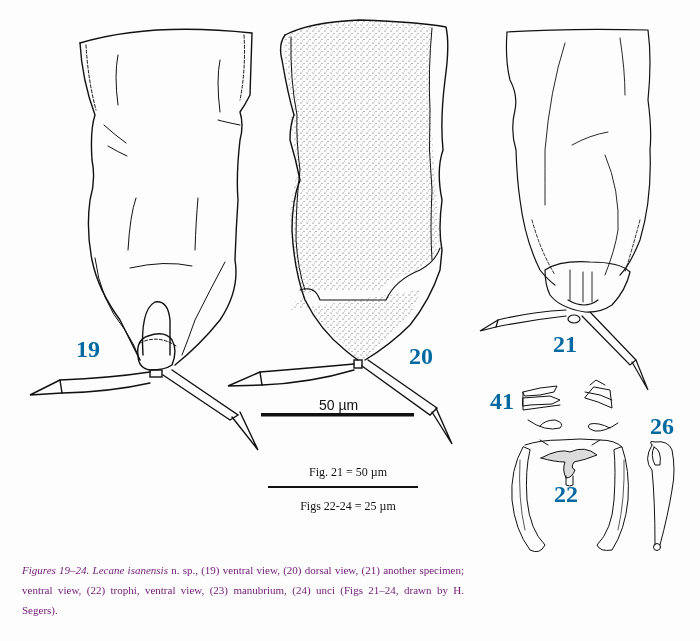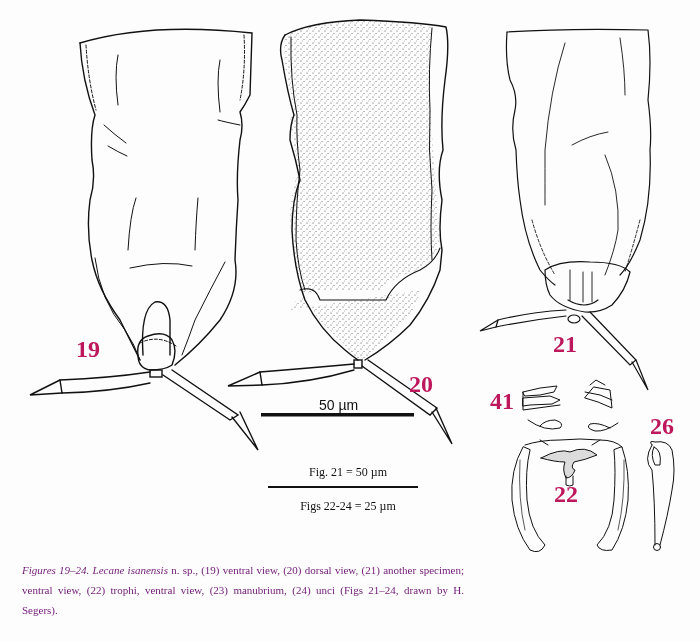--- a/index.html
+++ b/index.html
@@ -1,19 +1,19 @@
 <!DOCTYPE html>
 <html><head>
 <meta charset="utf-8">
 <style>
   html, body { margin:0; padding:0; background:#fdfdfd; }
   body { width:700px; height:641px; position:relative; overflow:hidden; font-family:"Liberation Serif", serif; color:#111; }
   .figure { position:absolute; left:0; top:0; width:700px; height:641px; }
   svg.drawings { position:absolute; left:0; top:0; }
-  .label { position:absolute; font-family:"Liberation Serif", serif; font-weight:bold; font-size:24px; color:#be185d; line-height:1; }
+  .label { position:absolute; font-family:"Liberation Serif", serif; font-weight:bold; font-size:24px; color:#0369a1; line-height:1; }
   .scale-text { position:absolute; font-family:"Liberation Sans", sans-serif; font-size:14px; color:#111; }
   .scale-legend { position:absolute; font-family:"Liberation Serif", serif; font-size:12px; color:#111; text-align:center; }
   .caption { position:absolute; left:22px; top:560px; width:442px; font-family:"Liberation Serif", serif; font-size:11px; line-height:20px; text-align:justify; color:#701a75; }
   .caption i { font-style:italic; }
 </style>
 </head>
 <body>
 
 <div class="figure">
   <svg class="drawings" width="700" height="641" viewBox="0 0 700 641">
@@ -118,21 +118,21 @@
 
     <g fill="none" stroke="#111" stroke-width="1" stroke-linecap="round">
       <path d="M652 445 Q648 440 655 442 Q668 440 672 450 Q676 470 672 490 Q668 515 660 545"></path>
       <path d="M652 445 Q643 460 652 470 Q655 500 655 545"></path>
       <path d="M654 447 Q650 455 655 465 L660 465 Q662 450 654 447"></path>
       <ellipse cx="657" cy="547" rx="3.5" ry="3.5"></ellipse>
     </g>
   </svg>
 
   <div class="label" style="left:76px; top:337px;">19</div>
-  <div class="label" style="left:409px; top:344px;margin-top:28px;">20</div>
+  <div class="label" style="left:409px; top:344px;">20</div>
   <div class="label" style="left:553px; top:332px;">21</div>
   <div class="label" style="left:490px; top:389px;">41</div>
   <div class="label" style="left:650px; top:414px;">26</div>
   <div class="label" style="left:554px; top:482px;">22</div>
 
   <div class="scale-text" style="left:319px; top:397px;">50 µm</div>
   <div class="scale-legend" style="left:268px; top:465px; width:160px;">Fig. 21 = 50 µm</div>
   <div style="position:absolute; left:268px; top:486px; width:150px; height:2px; background:#111;"></div>
   <div class="scale-legend" style="left:263px; top:492px; width:170px;margin-top:7px;">Figs 22-24 = 25 µm</div>
 

